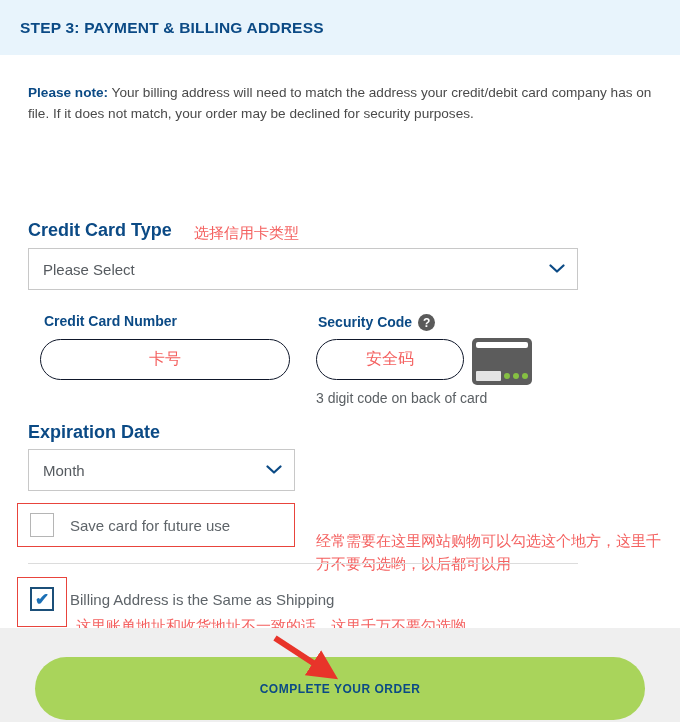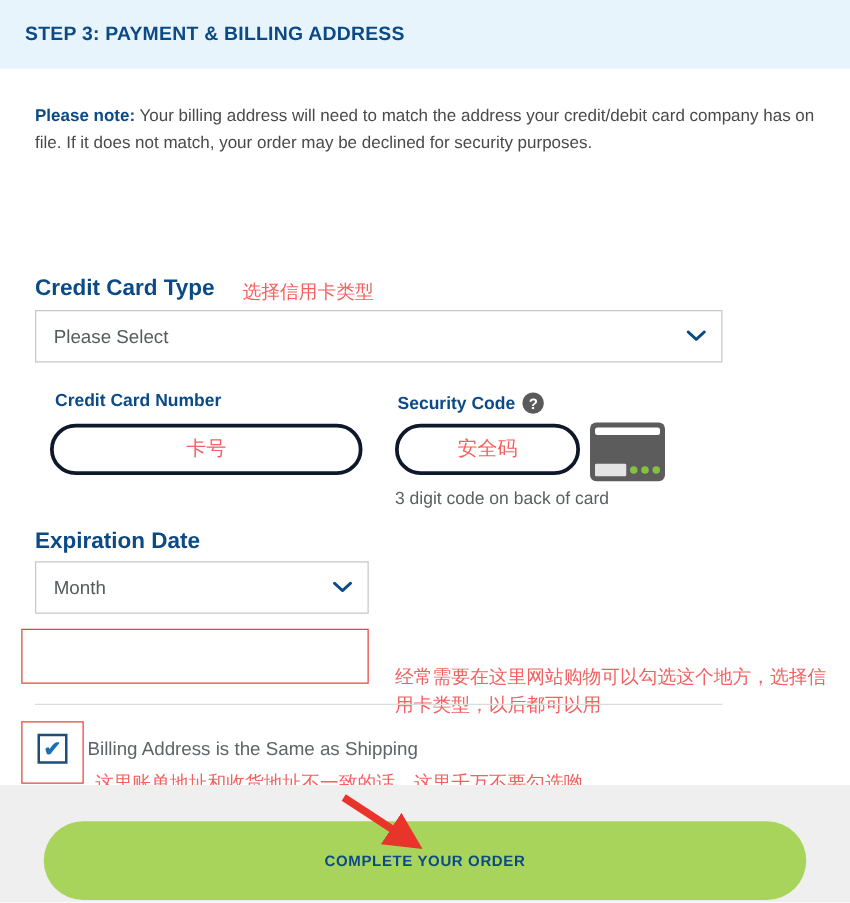--- a/index.html
+++ b/index.html
@@ -84,21 +84,21 @@
     margin-left: auto;
     color: #0b4a85;
     font-size: 13px;
     font-weight: bold;
     line-height: 1;
   }
 
   
   .pill {
     box-sizing: border-box;
-    border: 3px solid #0f172a;
+    border: 1px solid #0f172a;
     border-radius: 22px;
     height: 41px;
     display: flex;
     align-items: center;
     justify-content: center;
     background: #fff;
   }
   .pill .ph {
     color: #f4605f;
     font-family: "DejaVu Sans", sans-serif;
@@ -313,23 +313,27 @@
 
   <div class="abs sel" style="left:28px; top:367px; width:267px;">
     <span>Month</span>
     <span class="caret">
       <svg width="16" height="10" viewBox="0 0 16 10" aria-hidden="true">
         <path d="M1.5 1.5 L8 7.5 L14.5 1.5" fill="none" stroke="#0b4a85" stroke-width="2.2" stroke-linecap="round" stroke-linejoin="round"></path>
       </svg>
     </span>
   </div>
 
+  <div class="abs" style="left:30px; top:431px; display:flex; align-items:center; gap:16px;">
+    <span class="cbx"></span>
+    <span class="cbx-label">Save card for future use</span>
+  </div>
   <div class="redbox" style="left:17px; top:421px; width:278px; height:44px;"></div>
 
-  <div class="abs cn-note" style="left:316px; top:448px; width:350px;">经常需要在这里网站购物可以勾选这个地方，选择信用卡类型，以后都可以用</div>
+  <div class="abs cn-note" style="left:316px; top:448px; width:350px;">经常需要在这里网站购物可以勾选这个地方，这里千万不要勾选哟，以后都可以用</div>
 
   <div class="abs divider" style="left:28px; top:481px; width:550px;"></div>
 
   <div class="abs" style="left:30px; top:505px; display:flex; align-items:center; gap:16px;">
     <span class="cbx checked">
       <span class="tick">✔</span>
     </span>
     <span class="cbx-label">Billing Address is the Same as Shipping</span>
   </div>
   <div class="redbox" style="left:17px; top:495px; width:50px; height:50px;"></div>

